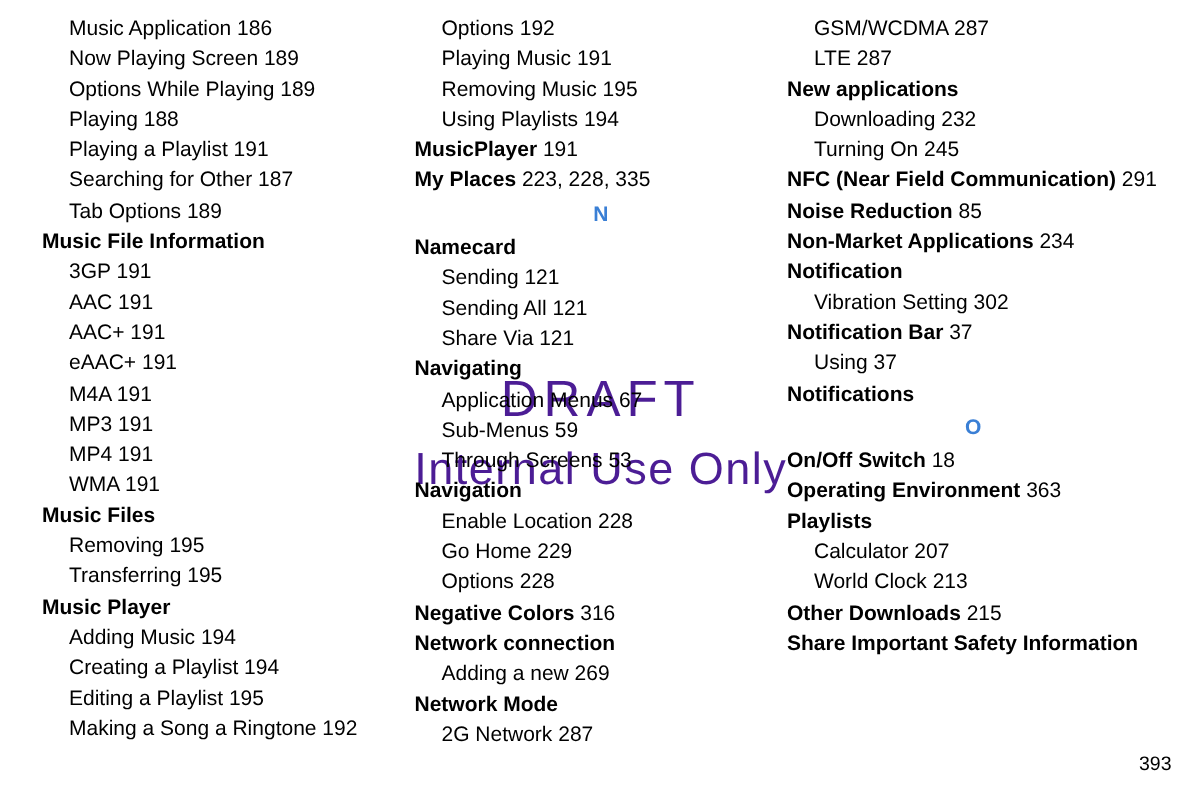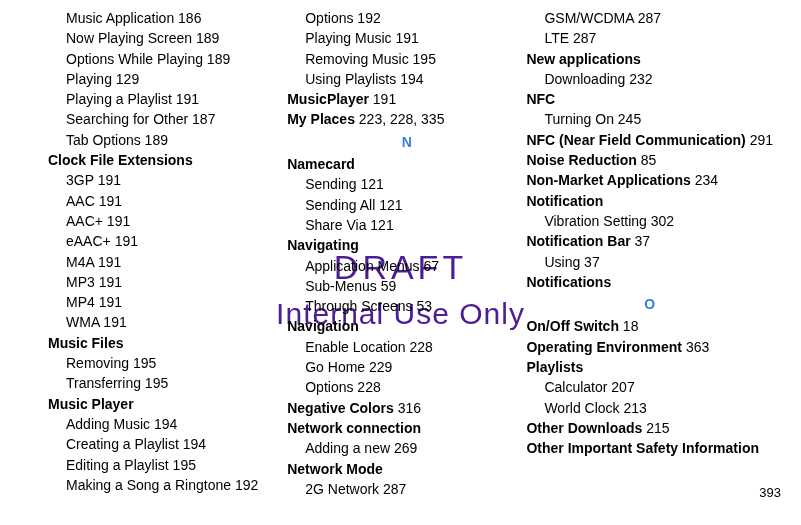--- a/index.html
+++ b/index.html
@@ -26,57 +26,56 @@
     text-align:center;
     letter-spacing:1px;
   }
   .watermark .line1 { font-size:34px; letter-spacing:4px; }
   .watermark .line2 { font-size:30px; }
   .page {
     position:relative;
     z-index:1;
     padding:8px 28px 0 28px;
     display:flex;
-    margin-left:20px;
   }
   .col { flex:1; }
   .entry { white-space:nowrap; }
   .entry.sub { padding-left:18px; }
   .entry .title { font-weight:700; }
   .entry .page-ref { font-weight:400; }
   .letter {
     color:#3a7fd5;
     font-weight:700;
     text-align:center;
     margin:2px 0;
   }
   .footer {
     position:absolute;
-    right:20px; bottom:22px;
+    right:20px; bottom:6px;
     font-size:13px;
   }
 </style>
 </head>
 <body>
 
 <div class="watermark">
   <div class="line1">DRAFT</div>
   <div class="line2">Internal Use Only</div>
 </div>
 
 <div class="page" id="page">
     <div class="col">
       <div class="entry sub"><span>Music Application</span> <span class="page-ref">186</span></div>
       <div class="entry sub"><span>Now Playing Screen</span> <span class="page-ref">189</span></div>
       <div class="entry sub"><span>Options While Playing</span> <span class="page-ref">189</span></div>
-      <div class="entry sub"><span>Playing</span> <span class="page-ref">129</span></div>
+      <div class="entry sub"><span>Playing</span> <span class="page-ref">188</span></div>
       <div class="entry sub"><span>Playing a Playlist</span> <span class="page-ref">191</span></div>
       <div class="entry sub"><span>Searching for Other</span> <span class="page-ref">187</span></div>
       <div class="entry sub"><span>Tab Options</span> <span class="page-ref">189</span></div>
-      <div class="entry"><span class="title">Clock File Extensions</span></div>
+      <div class="entry"><span class="title">Music File Information</span></div>
       <div class="entry sub"><span>3GP</span> <span class="page-ref">191</span></div>
       <div class="entry sub"><span>AAC</span> <span class="page-ref">191</span></div>
       <div class="entry sub"><span>AAC+</span> <span class="page-ref">191</span></div>
       <div class="entry sub"><span>eAAC+</span> <span class="page-ref">191</span></div>
       <div class="entry sub"><span>M4A</span> <span class="page-ref">191</span></div>
       <div class="entry sub"><span>MP3</span> <span class="page-ref">191</span></div>
       <div class="entry sub"><span>MP4</span> <span class="page-ref">191</span></div>
       <div class="entry sub"><span>WMA</span> <span class="page-ref">191</span></div>
       <div class="entry"><span class="title">Music Files</span></div>
       <div class="entry sub"><span>Removing</span> <span class="page-ref">195</span></div>
@@ -111,34 +110,33 @@
       <div class="entry"><span class="title">Network connection</span></div>
       <div class="entry sub"><span>Adding a new</span> <span class="page-ref">269</span></div>
       <div class="entry"><span class="title">Network Mode</span></div>
       <div class="entry sub"><span>2G Network</span> <span class="page-ref">287</span></div>
     </div>
     <div class="col">
       <div class="entry sub"><span>GSM/WCDMA</span> <span class="page-ref">287</span></div>
       <div class="entry sub"><span>LTE</span> <span class="page-ref">287</span></div>
       <div class="entry"><span class="title">New applications</span></div>
       <div class="entry sub"><span>Downloading</span> <span class="page-ref">232</span></div>
-      <div class="entry"><span class="title">NFC</span></div>
       <div class="entry sub"><span>Turning On</span> <span class="page-ref">245</span></div>
       <div class="entry"><span class="title">NFC (Near Field Communication)</span> <span class="page-ref">291</span></div>
       <div class="entry"><span class="title">Noise Reduction</span> <span class="page-ref">85</span></div>
       <div class="entry"><span class="title">Non-Market Applications</span> <span class="page-ref">234</span></div>
       <div class="entry"><span class="title">Notification</span></div>
       <div class="entry sub"><span>Vibration Setting</span> <span class="page-ref">302</span></div>
       <div class="entry"><span class="title">Notification Bar</span> <span class="page-ref">37</span></div>
       <div class="entry sub"><span>Using</span> <span class="page-ref">37</span></div>
       <div class="entry"><span class="title">Notifications</span></div>
       <div class="letter">O</div>
       <div class="entry"><span class="title">On/Off Switch</span> <span class="page-ref">18</span></div>
       <div class="entry"><span class="title">Operating Environment</span> <span class="page-ref">363</span></div>
       <div class="entry"><span class="title">Playlists</span></div>
       <div class="entry sub"><span>Calculator</span> <span class="page-ref">207</span></div>
       <div class="entry sub"><span>World Clock</span> <span class="page-ref">213</span></div>
       <div class="entry"><span class="title">Other Downloads</span> <span class="page-ref">215</span></div>
-      <div class="entry"><span class="title">Other Important Safety Information</span></div>
+      <div class="entry"><span class="title">Share Important Safety Information</span></div>
     </div>
   </div>
 
 <div class="footer">393</div>
 
 </body></html>

